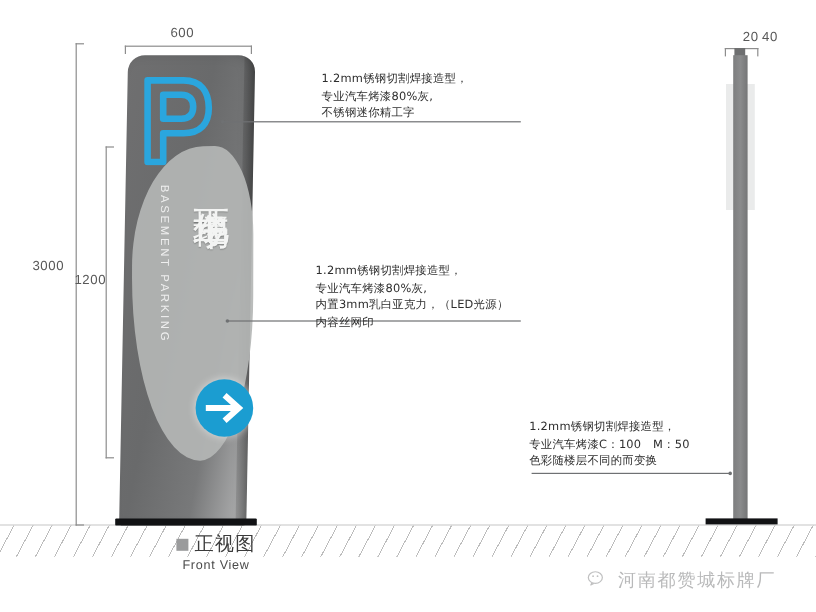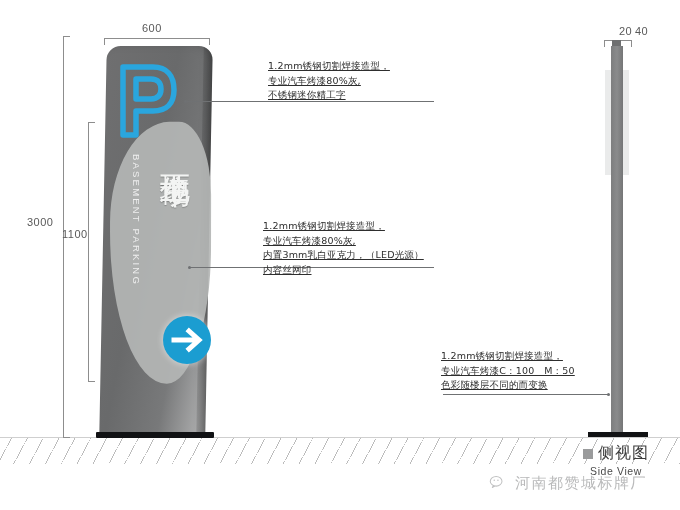--- a/index.html
+++ b/index.html
@@ -198,21 +198,20 @@
 
   
   .note {
     position: absolute;
     font-size: 9.5px;
     line-height: 1.55;
     color: #2e2e2e;
     white-space: pre-line;
     font-family: "DejaVu Sans", "Liberation Sans", sans-serif;
     letter-spacing: .2px;
-    text-decoration: underline;
   }
   .leader {
     position: absolute;
     height: 1px;
     background: #6f7173;
   }
   .leader-dot {
     position: absolute;
     width: 3px;
     height: 3px;
@@ -277,21 +276,21 @@
   <div class="ground-line"></div>
   <div class="ground-hatch"></div>
 
   <div class="dim-bracket-h" style="left:104px; top:38px; width:104px;"></div>
   <div class="dim-label" style="left:142px; top:22px;">600</div>
 
   <div class="dim-bracket-v" style="left:63px; top:36px; height:400px;"></div>
   <div class="dim-label" style="left:27px; top:216px;">3000</div>
 
   <div class="dim-bracket-v" style="left:88px; top:122px; height:258px;"></div>
-  <div class="dim-label" style="left:62px; top:228px;">1100</div>
+  <div class="dim-label" style="left:62px; top:228px;">1200</div>
 
   <div class="dim-bracket-h" style="left:604px; top:40px; width:26px;"></div>
   <div class="dim-tick" style="left:617px; top:40px; height:6px;"></div>
   <div class="dim-label" style="left:600px; top:25px;margin-left:35px;">40</div>
   <div class="dim-label" style="left:619px; top:25px;">20</div>
 
   <div class="sign-wrap">
     <div class="sign-body"></div>
     <div class="leaf-panel"></div>
 
@@ -331,28 +330,28 @@
 专业汽车烤漆80%灰,
 内置3mm乳白亚克力，（LED光源）
 内容丝网印</div>
 
   <div class="leader" style="left:443px; top:394px; width:166px;"></div>
   <div class="leader-dot" style="left:607px; top:392.5px;"></div>
   <div class="note" style="left:441px; top:349px; width:195px;">1.2mm锈钢切割焊接造型，
 专业汽车烤漆C：100　M：50
 色彩随楼层不同的而变换</div>
 
-
-  <div class="caption" style="left:557px; top:443px; width:118px;">
+  <div class="caption" style="left:120px; top:443px; width:120px;">
     <div class="cap-row">
       <span class="cap-bullet"></span>
-      <span class="cap-cn">侧视图</span>
+      <span class="cap-cn">正视图</span>
     </div>
-    <div class="cap-en">Side View</div>
+    <div class="cap-en">Front View</div>
   </div>
+
 
   <div class="watermark">
     <span>
       <svg viewBox="0 0 24 24" width="19" height="19" aria-hidden="true">
         <ellipse cx="9" cy="9.2" rx="7.4" ry="6.1" fill="none" stroke="#9a9b9c" stroke-width="1.3"></ellipse>
         <path d="M5.6 14.4 L4.2 17 L7.3 15.3" fill="none" stroke="#9a9b9c" stroke-width="1.3" stroke-linejoin="round"></path>
         <circle cx="6.6" cy="7.8" r="0.95" fill="#9a9b9c"></circle>
         <circle cx="11.3" cy="7.8" r="0.95" fill="#9a9b9c"></circle>
       </svg>
     </span>

